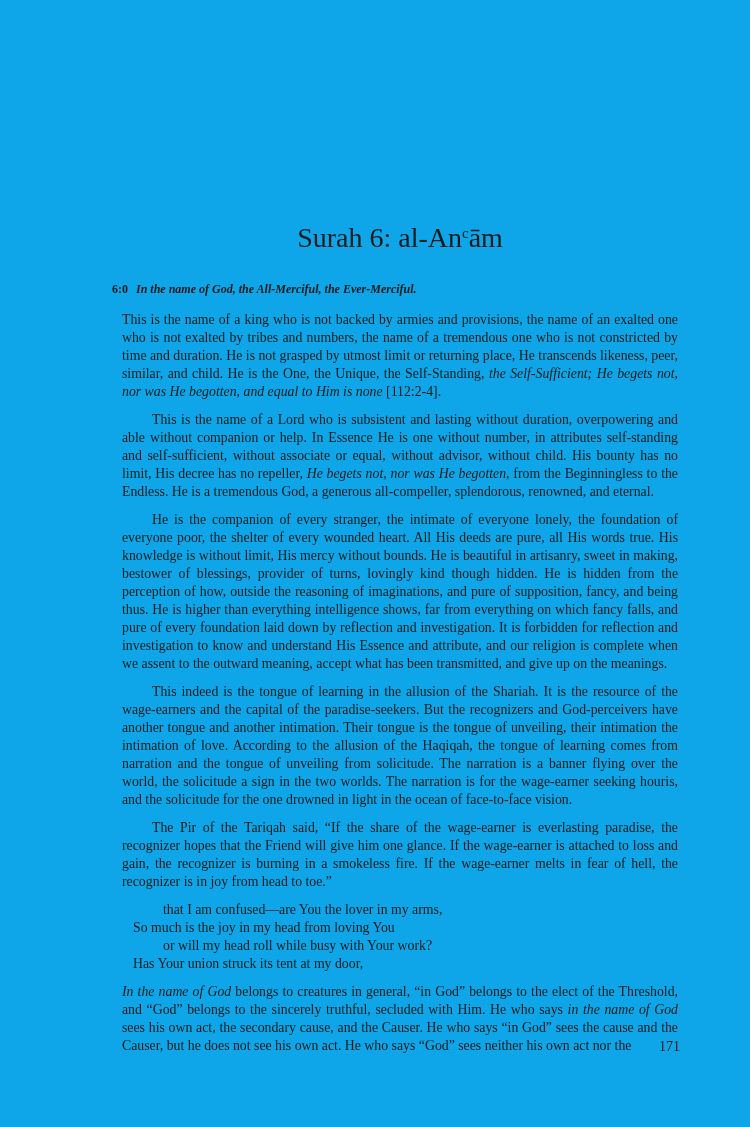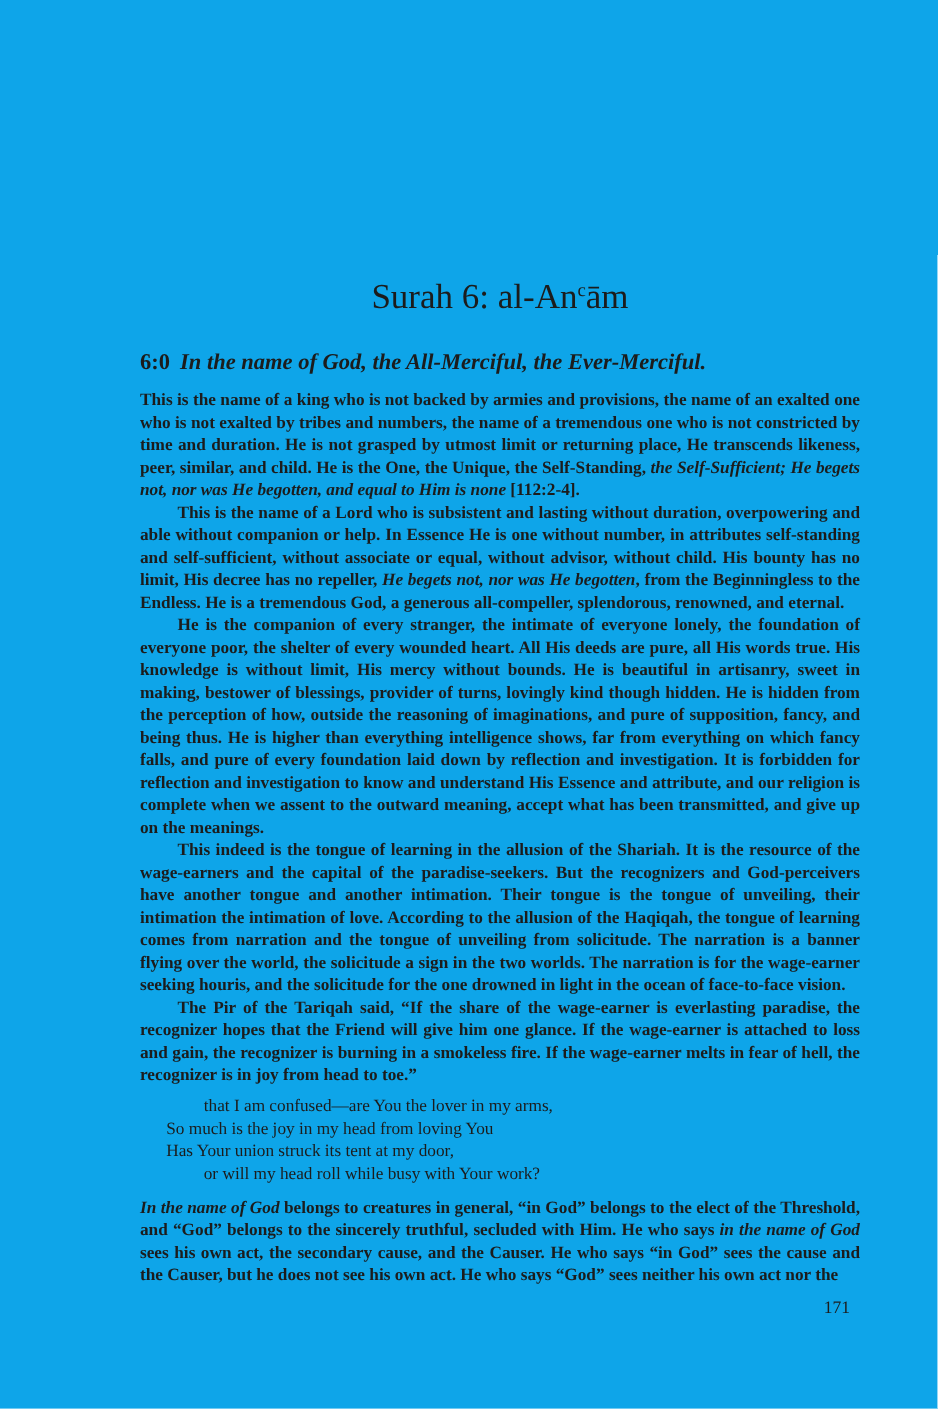--- a/index.html
+++ b/index.html
@@ -26,36 +26,36 @@
     line-height: 32px;
     white-space: nowrap;
   }
   .surah-title sup {
     font-size: 15px;
     line-height: 0;
     vertical-align: 9px;
   }
   .verse-heading {
     margin-top: 26px;
-    font-size: 18px;
+    font-size: 12px;
     line-height: 18px;
     font-weight: bold;
     font-style: italic;
   }
   .verse-heading .ref {
     font-style: normal;
     margin-right: 8px;
   }
   .body-text-block {
     margin-top: 13px;
     font-size: 13.8px;
     line-height: 18px;
     text-align: justify;
   }
-  .body-text-block p { margin: 0; font-weight: bold; }
+  .body-text-block p { margin: 10px; }
   .body-text-block p.indent { text-indent: 30px; }
   .it { font-style: italic; }
   .poem {
     margin: 7px 0 9px 21px;
     text-align: left;
   }
   .poem .line { white-space: nowrap; }
   .poem .line.l2 { padding-left: 30px; }
   .page-number {
     position: absolute;
@@ -80,21 +80,21 @@
 
     <div class="body-text-block" id="body-blocks">
         <p><span>This is the name of a king who is not backed by armies and provisions, the name of an exalted one who is not exalted by tribes and numbers, the name of a tremendous one who is not constricted by time and duration.  He is not grasped by utmost limit or returning place, He transcends likeness, peer, similar, and child. He is the One, the Unique, the Self-Standing, </span><span class="it">the Self-Sufficient; He begets not, nor was He begotten, and equal to Him is none</span><span> [112:2-4].</span></p>
         <p class="indent"><span>This is the name of a Lord who is subsistent and lasting without duration, overpowering and able without companion or help.  In Essence He is one without number, in attributes self-standing and self-sufficient, without associate or equal, without advisor, without child.  His bounty has no limit, His decree has no repeller, </span><span class="it">He begets not, nor was He begotten</span><span>, from the Beginningless to the Endless.  He is a tremendous God, a generous all-compeller, splendorous, renowned, and eternal.</span></p>
         <p class="indent"><span>He is the companion of every stranger, the intimate of everyone lonely, the foundation of everyone poor, the shelter of every wounded heart.  All His deeds are pure, all His words true. His knowledge is without limit, His mercy without bounds.  He is beautiful in artisanry, sweet in making, bestower of blessings, provider of turns, lovingly kind though hidden.  He is hidden from the perception of how, outside the reasoning of imaginations, and pure of supposition, fancy, and being thus.  He is higher than everything intelligence shows, far from everything on which fancy falls, and pure of every foundation laid down by reflection and investigation.  It is forbidden for reflection and investigation to know and understand His Essence and attribute, and our religion is complete when we assent to the outward meaning, accept what has been transmitted, and give up on the meanings.</span></p>
         <p class="indent"><span>This indeed is the tongue of learning in the allusion of the Shariah.  It is the resource of the wage-earners and the capital of the paradise-seekers.  But the recognizers and God-perceivers have another tongue and another intimation.  Their tongue is the tongue of unveiling, their intimation the intimation of love.  According to the allusion of the Haqiqah, the tongue of learning comes from narration and the tongue of unveiling from solicitude.  The narration is a banner flying over the world, the solicitude a sign in the two worlds.  The narration is for the wage-earner seeking houris, and the solicitude for the one drowned in light in the ocean of face-to-face vision.</span></p>
         <p class="indent"><span>The Pir of the Tariqah said, “If the share of the wage-earner is everlasting paradise, the recognizer hopes that the Friend will give him one glance. If the wage-earner is attached to loss and gain, the recognizer is burning in a smokeless fire.  If the wage-earner melts in fear of hell, the recognizer is in joy from head to toe.”</span></p>
         <div class="poem">
           <div class="line l2">that I am confused—are You the lover in my arms,</div>
           <div class="line">So much is the joy in my head from loving You</div>
+          <div class="line l2">or will my head roll while busy with Your work?</div>
           <div class="line">Has Your union struck its tent at my door,</div>
-          <div class="line l2">or will my head roll while busy with Your work?</div>
         </div>
         <p><span class="it">In the name of God</span><span> belongs to creatures in general, “in God” belongs to the elect of the Threshold, and “God” belongs to the sincerely truthful, secluded with Him.  He who says </span><span class="it">in the name of God</span><span> sees his own act, the secondary cause, and the Causer.  He who says “in God” sees the cause and the Causer, but he does not see his own act.  He who says “God” sees neither his own act nor the</span></p>
       </div>
   </div>
 
   <div class="page-number">171</div>
 </div>
 
 </body></html>

